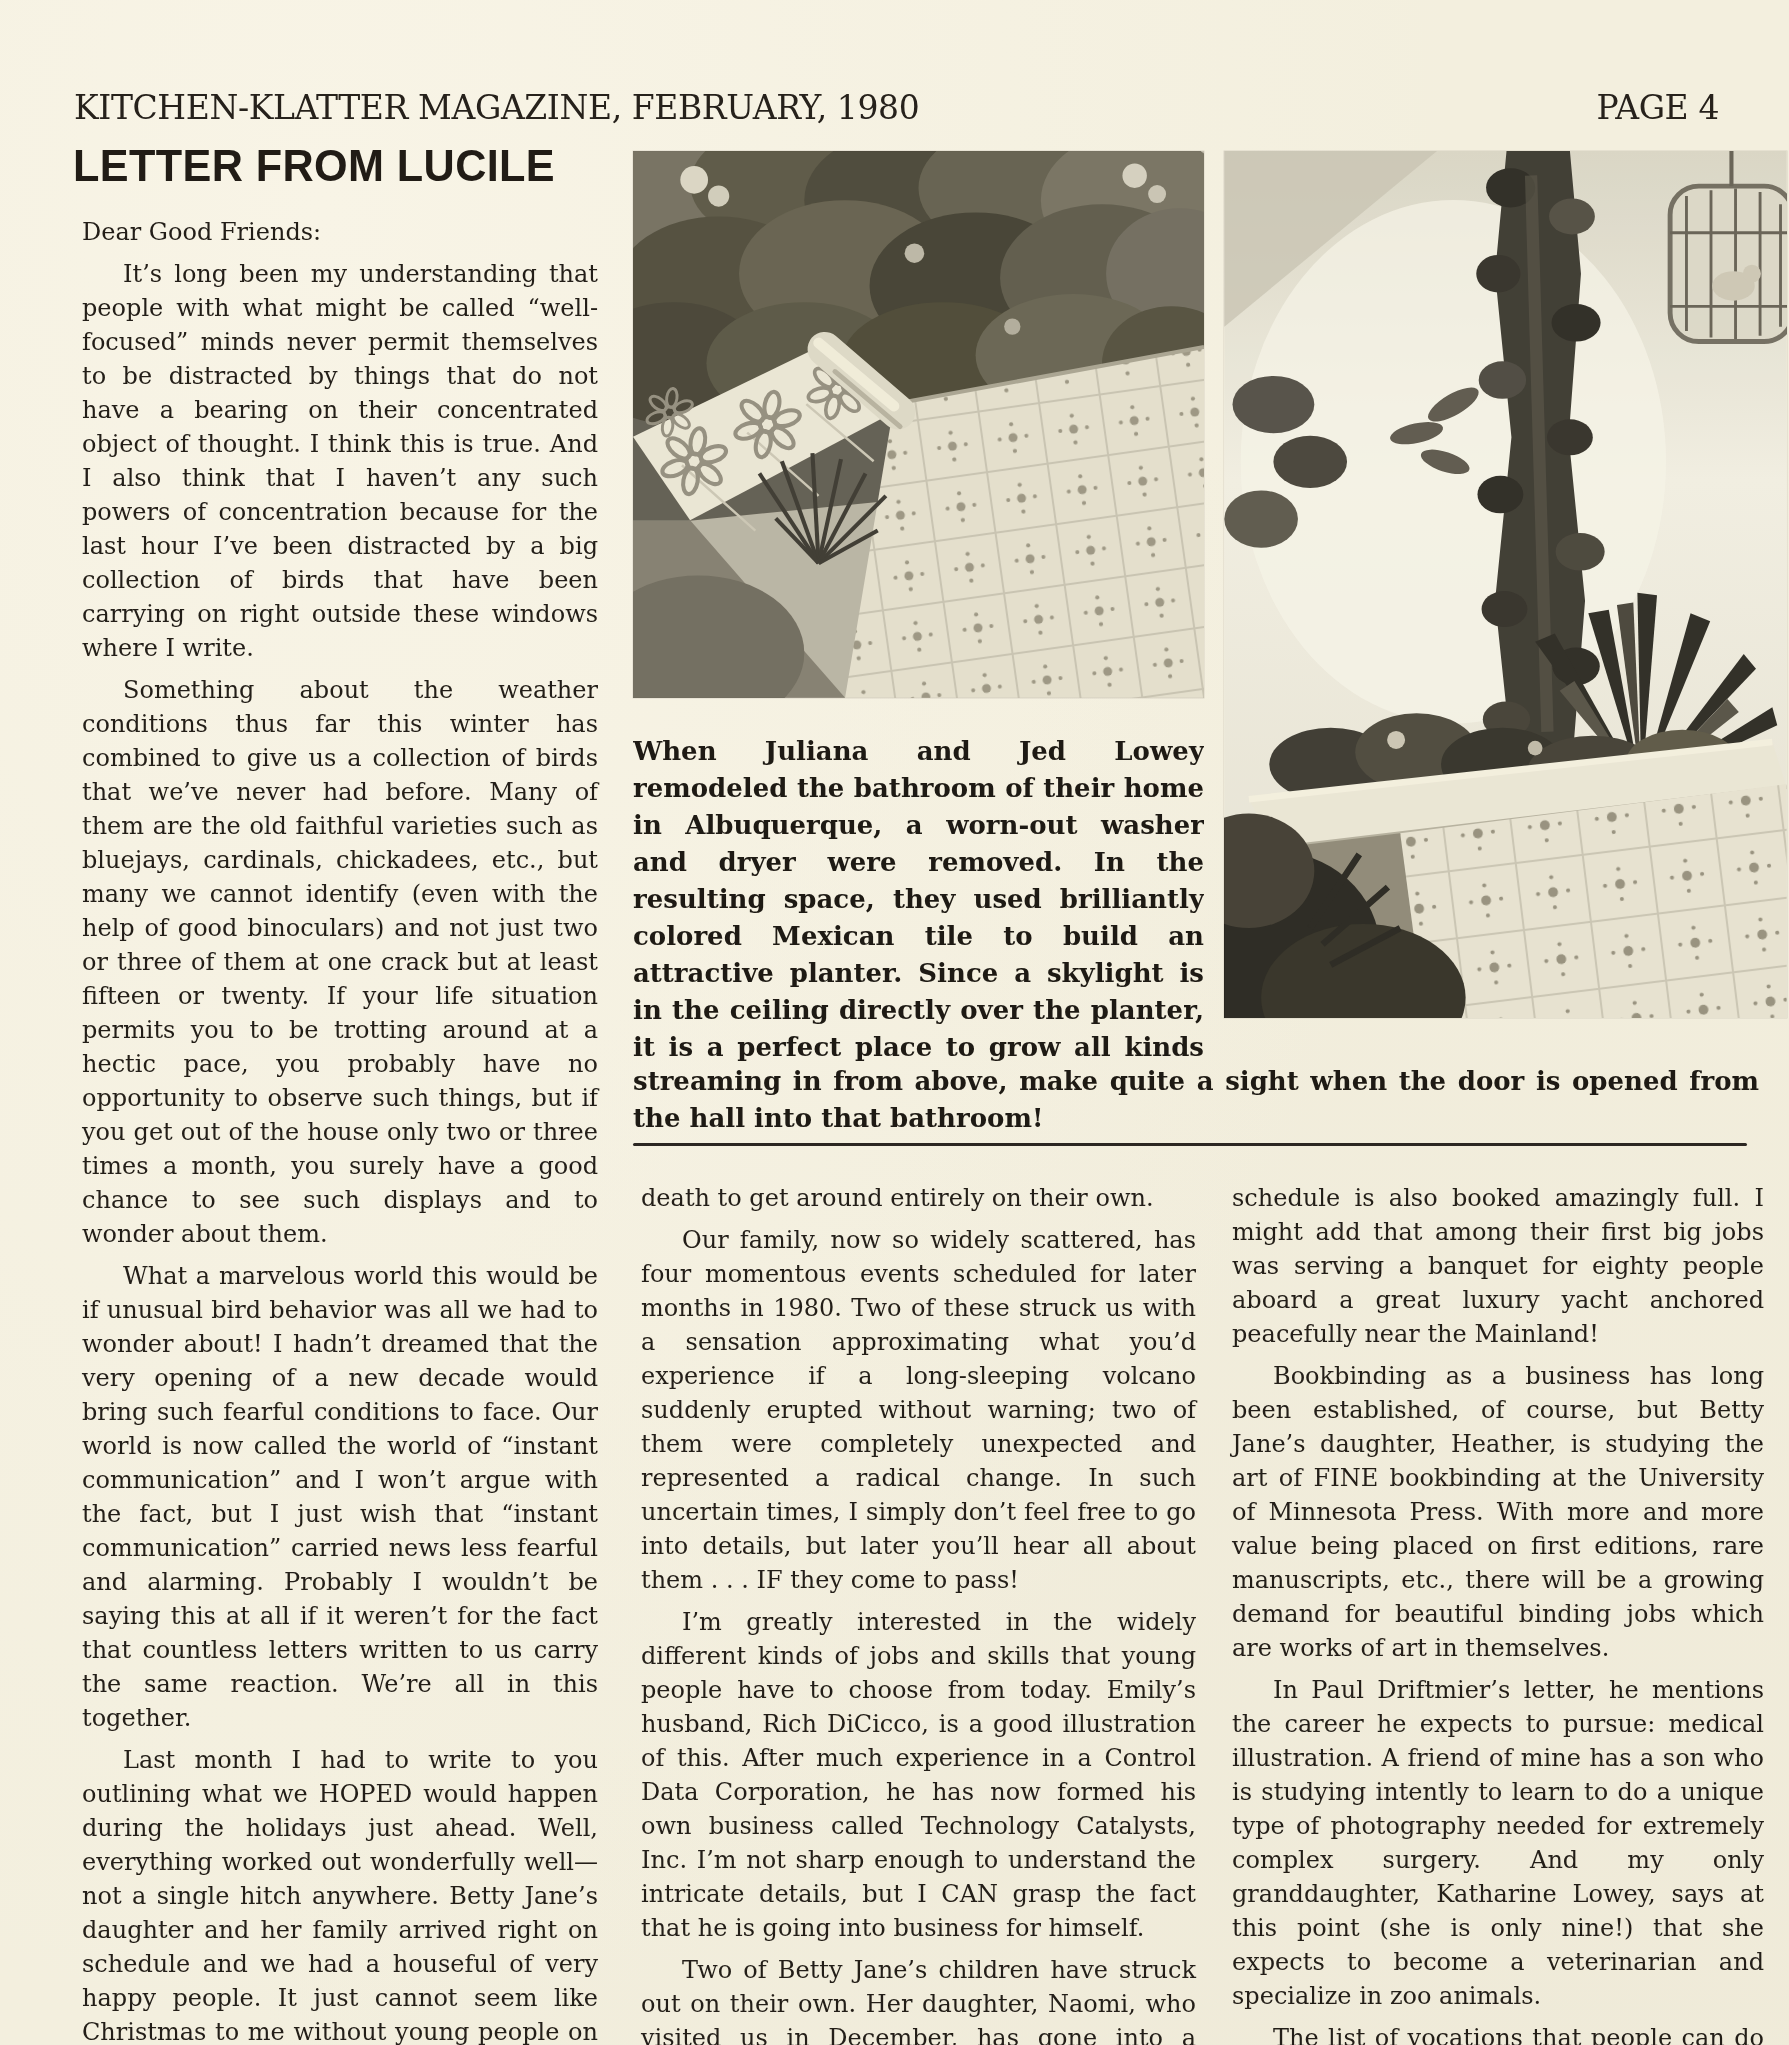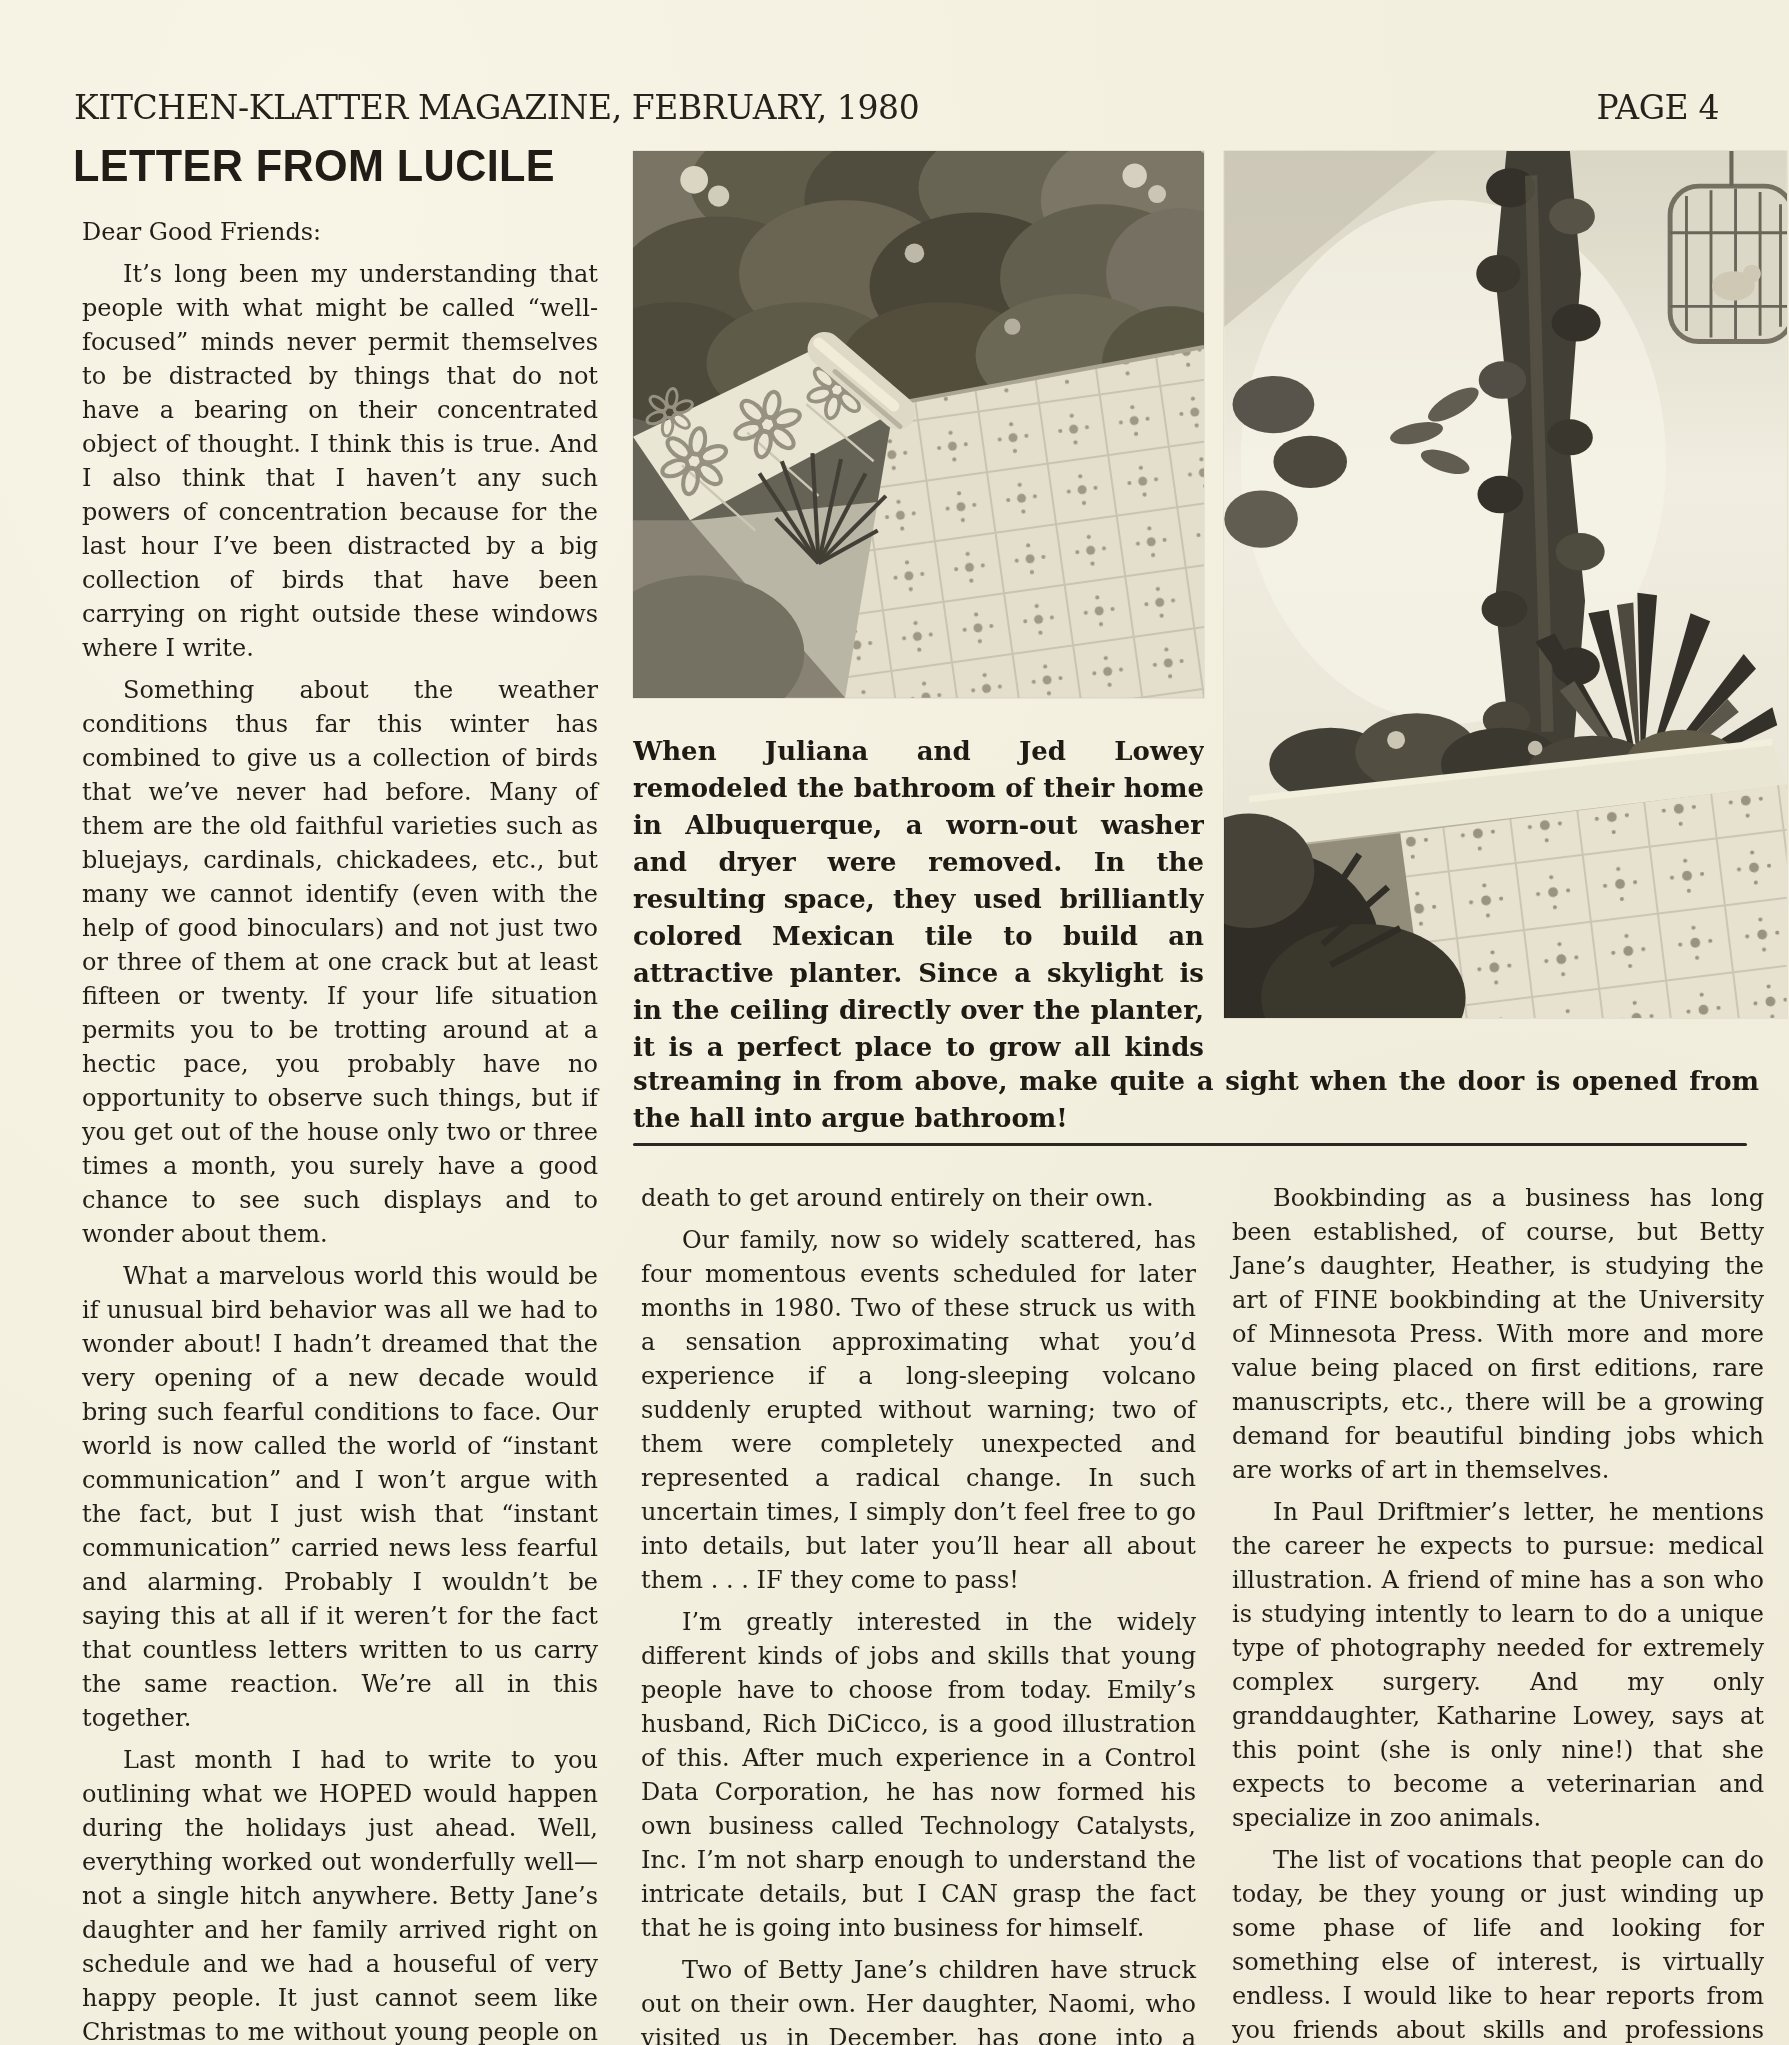--- a/index.html
+++ b/index.html
@@ -253,32 +253,33 @@
     </g>
     <rect width="1375" height="2120" fill="#efe9d2" opacity="0.08"></rect>
   </svg>
 </div>
 
 <div class="abs caption caption-col">
   <p>When Juliana and Jed Lowey remodeled the bathroom of their home in Albuquerque, a worn-out washer and dryer were removed. In the resulting space, they used brilliantly colored Mexican tile to build an attractive planter. Since a skylight is in the ceiling directly over the planter, it is a perfect place to grow all kinds of exotic plants. The tallest one almost reaches the skylight. The bright tile, the lush plants and the sunlight</p>
 </div>
 
 <div class="abs caption caption-wide">
-  <p>streaming in from above, make quite a sight when the door is opened from the hall into argue bathroom!</p>
+  <p>streaming in from above, make quite a sight when the door is opened from the hall into that bathroom!</p>
 </div>
 
 <div class="abs rule"></div>
 
 <div class="abs bodycol col2">
   <p>death to get around entirely on their own.</p>
   <p class="indent">Our family, now so widely scattered, has four momentous events scheduled for later months in 1980. Two of these struck us with a sensation approximating what you’d experience if a long-sleeping volcano suddenly erupted without warning; two of them were completely unexpected and represented a radical change. In such uncertain times, I simply don’t feel free to go into details, but later you’ll hear all about them . . . IF they come to pass!</p>
   <p class="indent">I’m greatly interested in the widely different kinds of jobs and skills that young people have to choose from today. Emily’s husband, Rich DiCicco, is a good illustration of this. After much experience in a Control Data Corporation, he has now formed his own business called Technology Catalysts, Inc. I’m not sharp enough to understand the intricate details, but I CAN grasp the fact that he is going into business for himself.</p>
   <p class="indent">Two of Betty Jane’s children have struck out on their own. Her daughter, Naomi, who visited us in December, has gone into a partnership with a good friend in a professional housecleaning service. They work at the cleaning together and in only a short time have lined up more apartments, houses, etc., in San Francisco than they’d ever dreamed of handling. There isn’t time on their schedule for even one more client.</p>
 
 </div>
 
 <div class="abs bodycol col3">
+  <p>schedule is also booked amazingly full. I might add that among their first big jobs was serving a banquet for eighty people aboard a great luxury yacht anchored peacefully near the Mainland!</p>
   <p class="indent">Bookbinding as a business has long been established, of course, but Betty Jane’s daughter, Heather, is studying the art of FINE bookbinding at the University of Minnesota Press. With more and more value being placed on first editions, rare manuscripts, etc., there will be a growing demand for beautiful binding jobs which are works of art in themselves.</p>
   <p class="indent">In Paul Driftmier’s letter, he mentions the career he expects to pursue: medical illustration. A friend of mine has a son who is studying intently to learn to do a unique type of photography needed for extremely complex surgery. And my only granddaughter, Katharine Lowey, says at this point (she is only nine!) that she expects to become a veterinarian and specialize in zoo animals.</p>
   <p class="indent">The list of vocations that people can do today, be they young or just winding up some phase of life and looking for something else of interest, is virtually endless. I would like to hear reports from you friends about skills and professions and jobs that are open today.</p>
 
 </div>
 
 
 </body></html>

